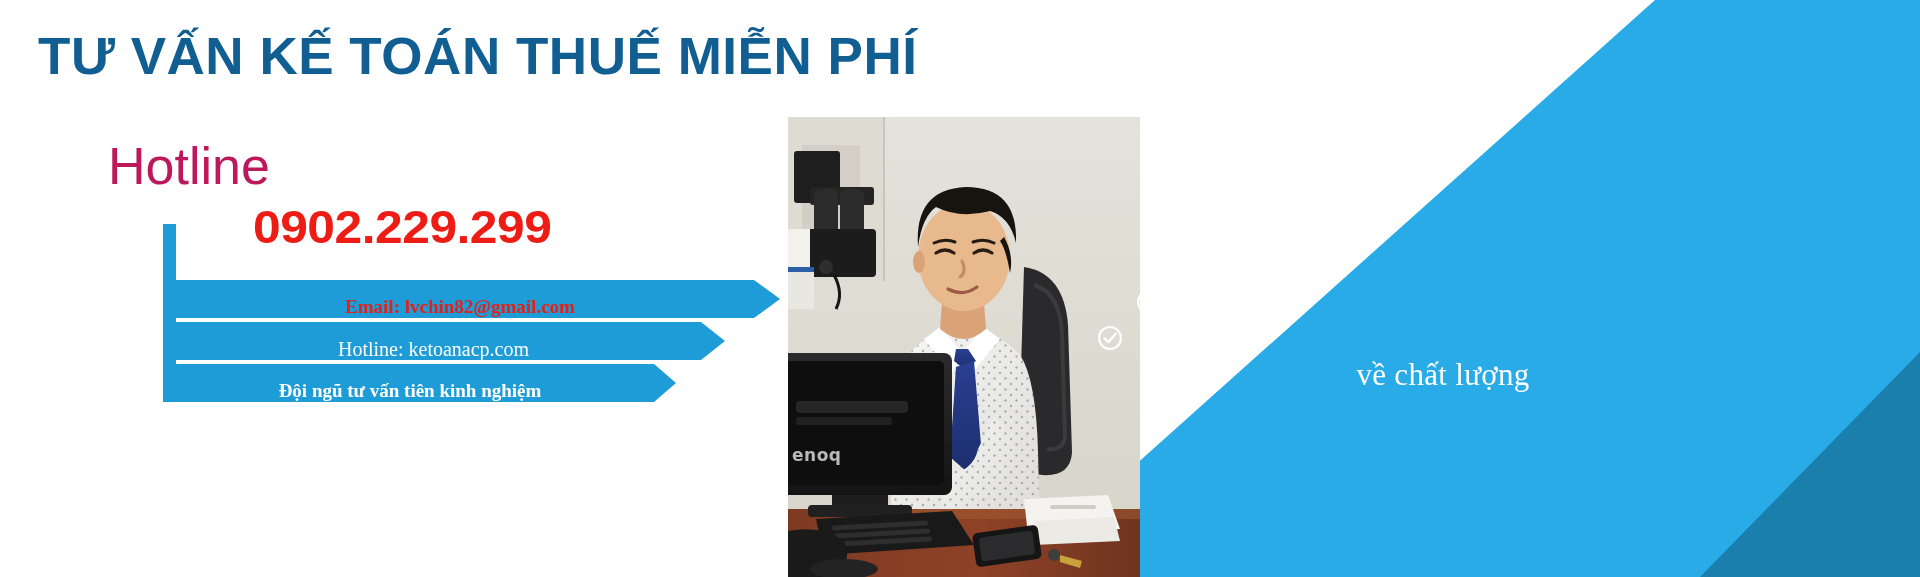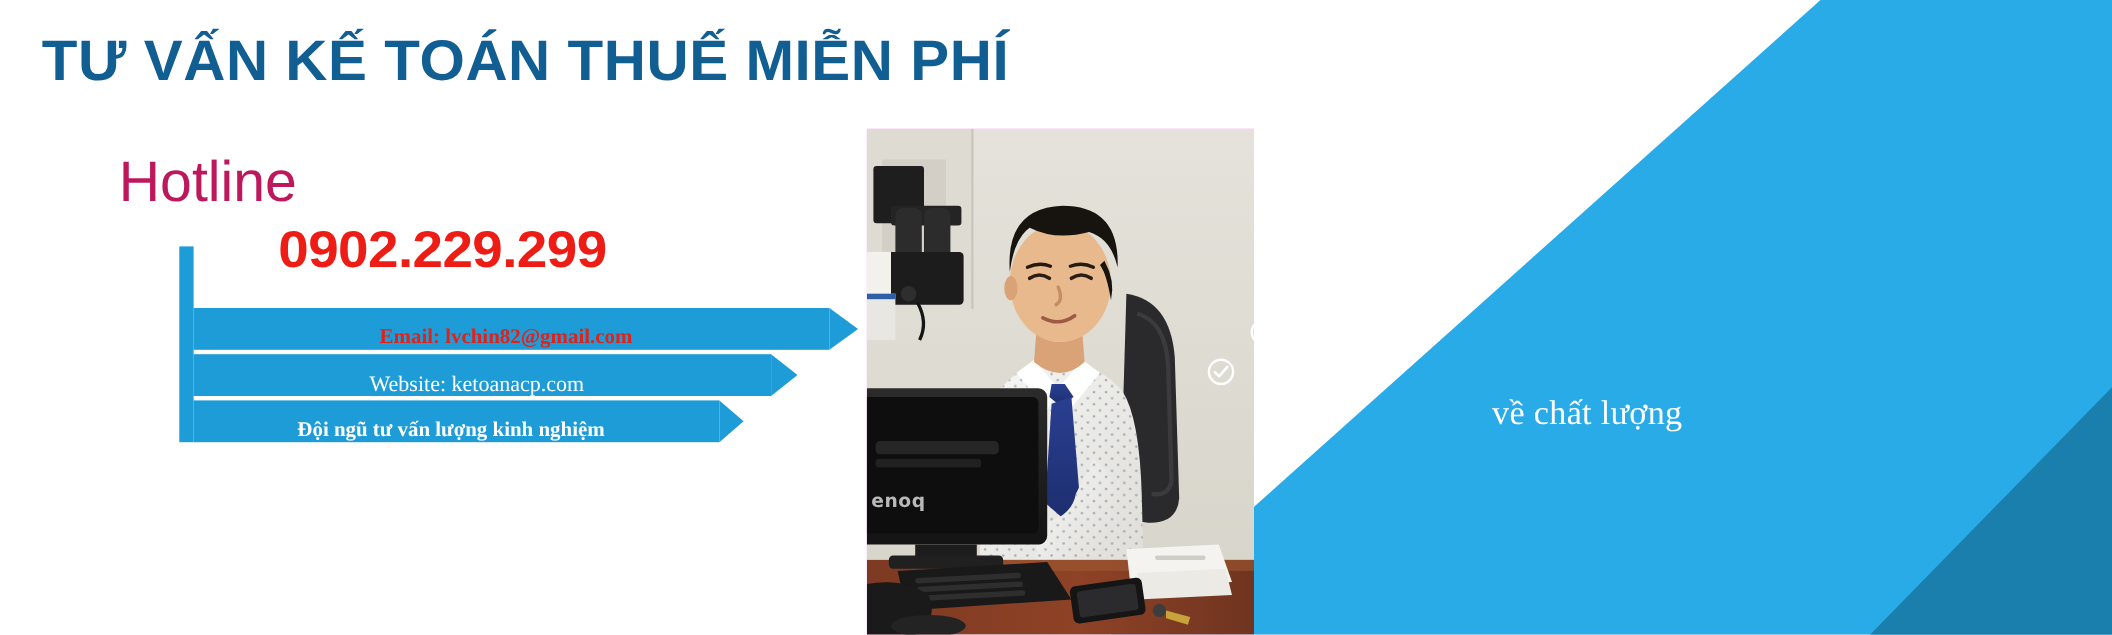--- a/index.html
+++ b/index.html
@@ -184,26 +184,26 @@
 <div id="phone-number">0902.229.299</div>
 
 <div id="left-accent"></div>
 
 <div class="ribbon" id="ribbon-email">
   <span class="ribbon-text" id="email-text">Email: lvchin82@gmail.com</span>
   <span class="tip"></span>
 </div>
 
 <div class="ribbon" id="ribbon-website">
-  <span class="ribbon-text" id="website-text">Website: ketoanacp.com</span>
+  <span class="ribbon-text" id="website-text">Hotline: ketoanacp.com</span>
   <span class="tip"></span>
 </div>
 
 <div class="ribbon" id="ribbon-team">
-  <span class="ribbon-text" id="team-text">Đội ngũ tư vấn lượng kinh nghiệm</span>
+  <span class="ribbon-text" id="team-text">Đội ngũ tư vấn tiên kinh nghiệm</span>
   <span class="tip"></span>
 </div>
 
 <div id="photo">
   <svg viewBox="0 0 352 460" xmlns="http://www.w3.org/2000/svg">
     <defs>
       <linearGradient id="wallg" x1="0" y1="0" x2="0" y2="1">
         <stop offset="0%" stop-color="#e4e2da"></stop>
         <stop offset="100%" stop-color="#d6d3c9"></stop>
       </linearGradient>

